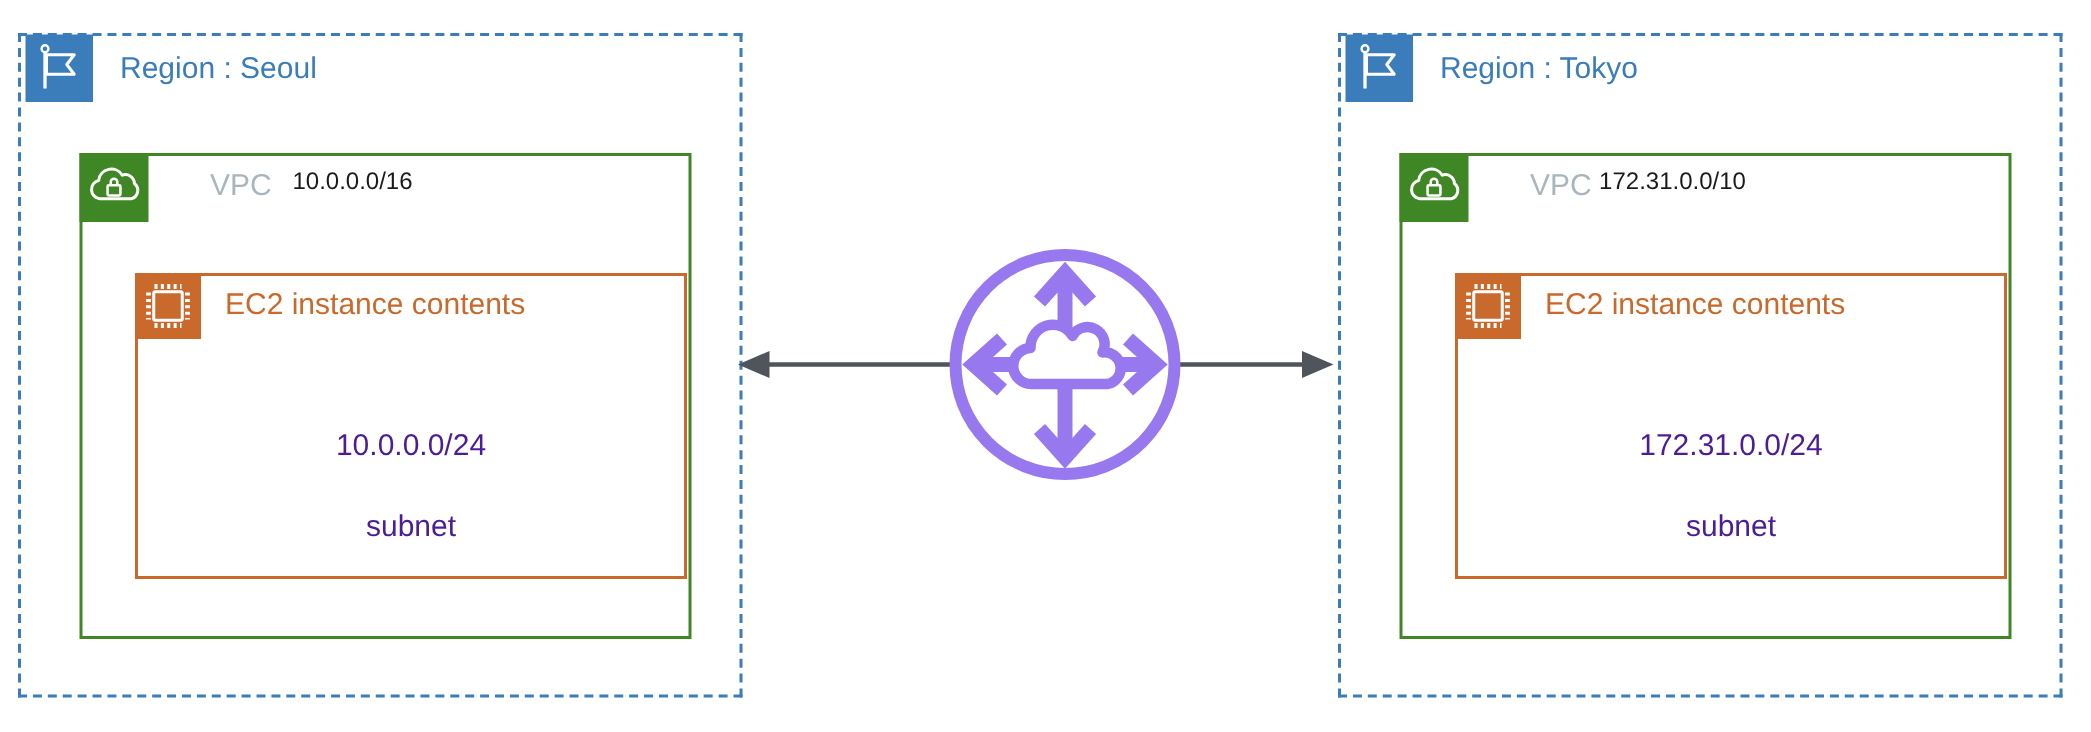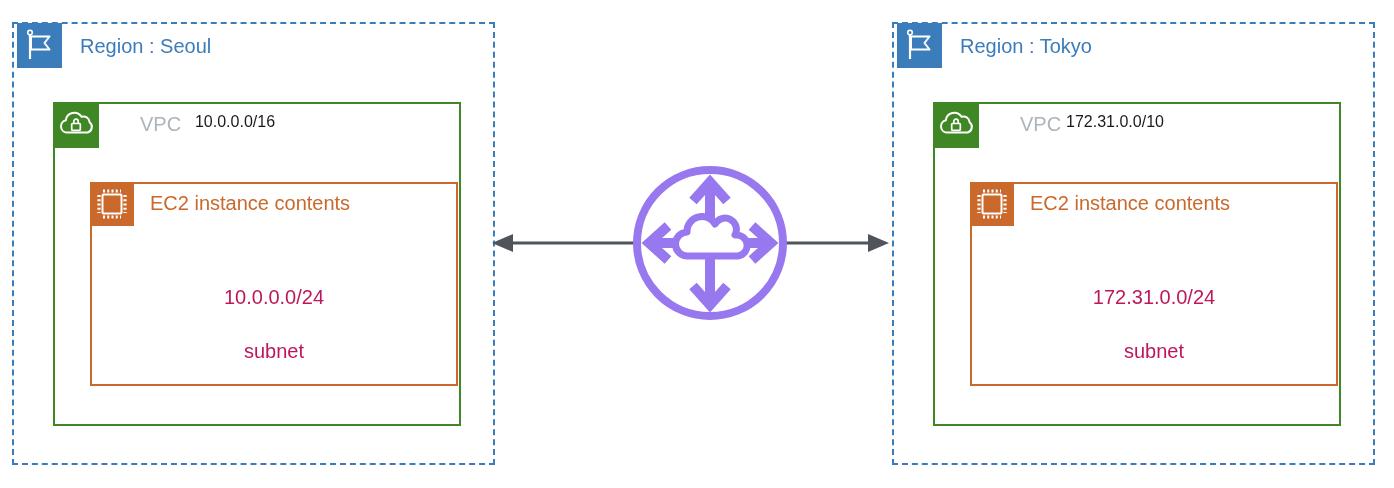--- a/index.html
+++ b/index.html
@@ -52,21 +52,21 @@
   .ec2-badge{
     position:absolute;left:-2px;top:-2px;width:44px;height:44px;
     background:#c9692b;
   }
   .ec2-title{
     position:absolute;left:58px;top:8px;
     font-size:20px;color:#c9692b;white-space:nowrap;
   }
   .ec2-cidr, .ec2-subnet{
     position:absolute;left:0;width:100%;text-align:center;
-    font-size:20px;color:#be185d;
+    font-size:20px;color:#4c1d95;
   }
   .ec2-cidr{top:102px;}
   .ec2-subnet{top:156px;}
   
   .overlay{
     position:absolute;left:0;top:0;width:1394px;height:488px;
     pointer-events:none;
   }
 </style>
 </head>

